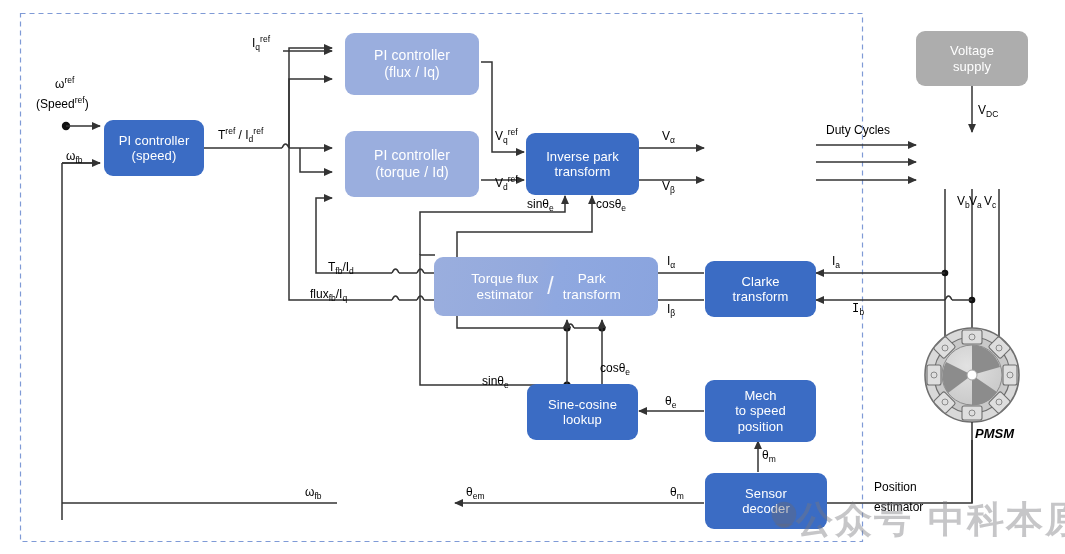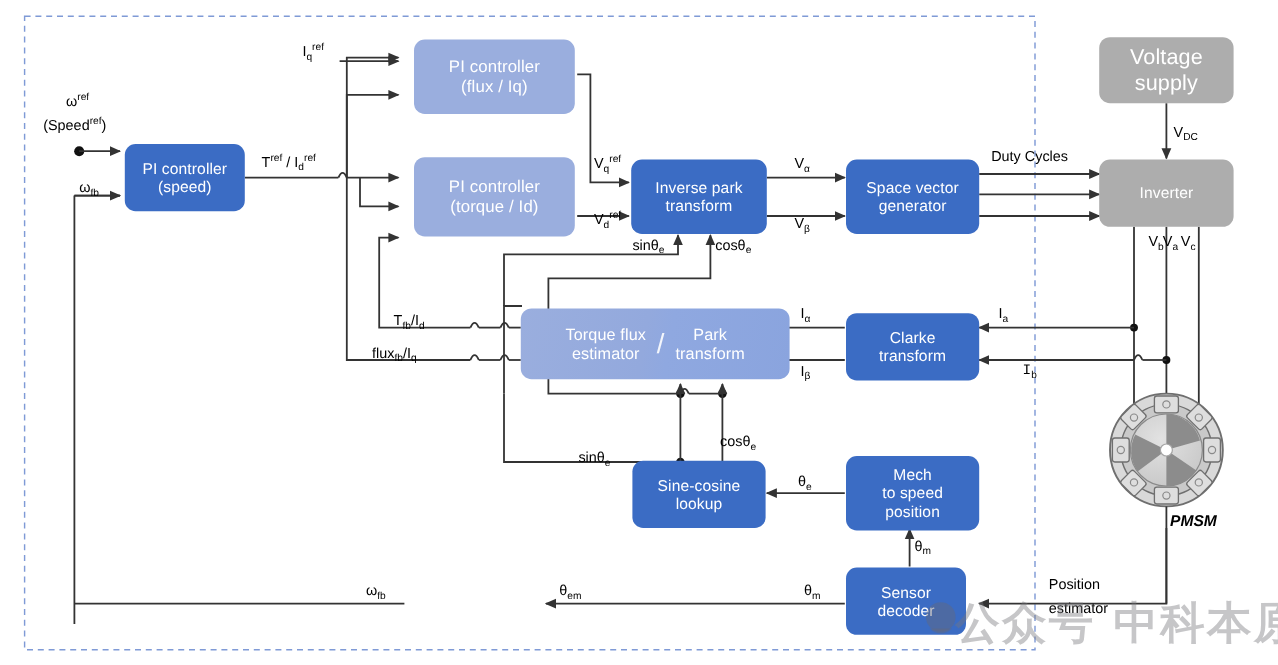--- a/index.html
+++ b/index.html
@@ -189,37 +189,28 @@
     </span>
   </div>
 
   <div class="blk b-dark" style="left:526px;top:133px;width:113px;height:62px;font-size:13px;">
     <span>
       <span>Inverse park</span>
       <span>transform</span>
     </span>
   </div>
 
-  <div class="blk b-dark" style="left:705px;top:133px;width:111px;height:62px;font-size:13px;">
-    <span>
-      <span>Space vector</span>
-      <span>generator</span>
-    </span>
-  </div>
-
-  <div class="blk b-grey" style="left:916px;top:31px;width:112px;height:55px;font-size:18px;">
+
+  <div class="blk b-grey" style="left:916px;top:31px;width:112px;height:55px;font-size:13px;">
     <span>
       <span>Voltage</span>
       <span>supply</span>
     </span>
   </div>
 
-  <div class="blk b-grey" style="left:916px;top:133px;width:112px;height:56px;font-size:13px;">
-    <span>Inverter</span>
-  </div>
 
   <div class="blk b-grad" style="left:434px;top:257px;width:224px;height:59px;font-size:13.5px;padding:0;">
     <span style="display:flex;align-items:center;justify-content:center;gap:0;width:100%;">
       <span style="text-align:center;padding:0 2px;">
         <span>Torque flux</span>
         <span>estimator</span>
       </span>
       <span style="font-size:23px;font-weight:300;opacity:.9;padding:0 3px;">/</span>
       <span style="text-align:center;padding:0 2px;">
         <span>Park</span>
@@ -243,21 +234,21 @@
   </div>
 
   <div class="blk b-dark" style="left:705px;top:380px;width:111px;height:62px;font-size:13px;">
     <span>
       <span>Mech</span>
       <span>to speed</span>
       <span>position</span>
     </span>
   </div>
 
-  <div class="blk b-dark" style="left:705px;top:473px;width:100px;height:56px;font-size:13px;">
+  <div class="blk b-dark" style="left:705px;top:473px;width:122px;height:56px;font-size:13px;">
     <span>
       <span>Sensor</span>
       <span>decoder</span>
     </span>
   </div>
 
 
   <div class="lbl" style="left:55px;top:78px;">
     <span>ω</span><sup>ref</sup>
   </div>

